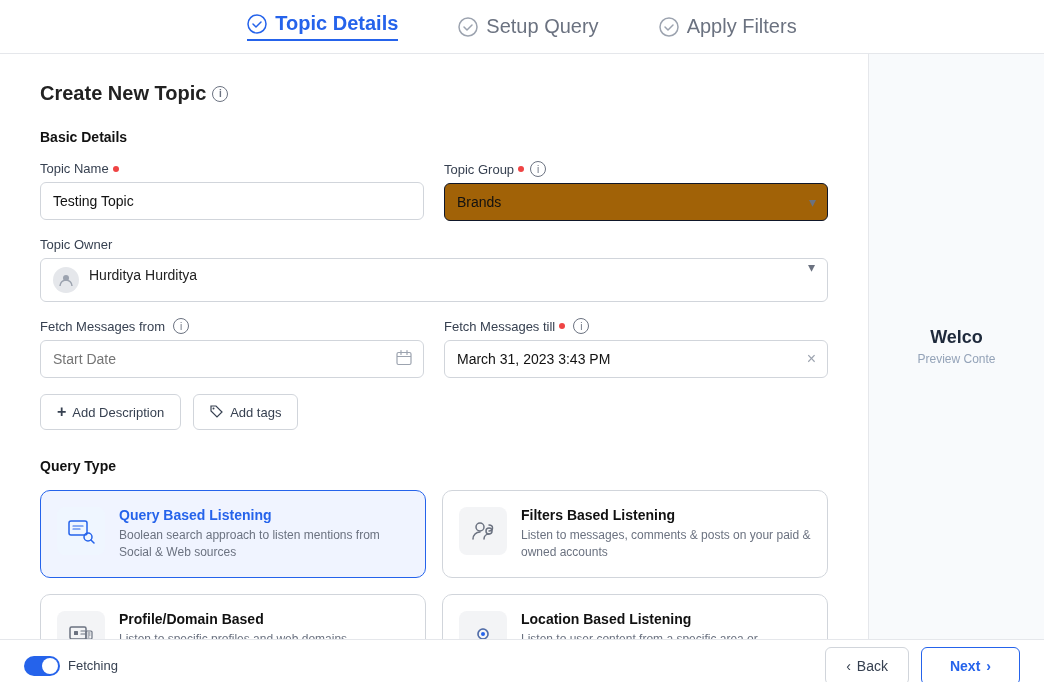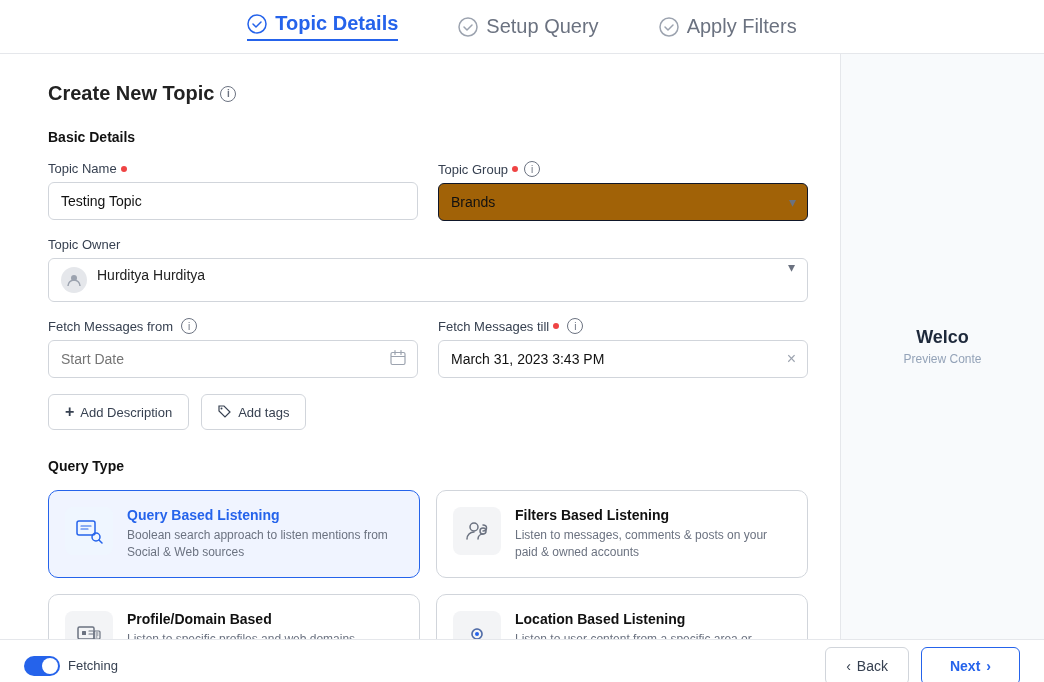--- a/index.html
+++ b/index.html
@@ -37,23 +37,22 @@
     }
 
     .main-content {
       display: flex;
       height: calc(682px - 45px - 52px);
       overflow-y: auto;
     }
 
     .form-area {
       flex: 1;
-      padding: 28px 32px;
+      padding: 28px 40px;
       overflow-y: auto;
-      margin-left: 16px;
     }
 
     .page-title {
       font-size: 20px;
       font-weight: 700;
       margin-bottom: 24px;
       display: flex;
       align-items: center;
       gap: 6px;
     }
@@ -262,21 +261,21 @@
       color: #111;
     }
 
     .query-card-desc {
       font-size: 12px;
       color: #6b7280;
       line-height: 1.4;
     }
 
     .preview-panel {
-      width: 204px;
+      width: 176px;
       background: #f8fafc;
       border-left: 1px solid #e5e7eb;
       padding: 20px;
       display: flex;
       flex-direction: column;
       align-items: center;
       justify-content: center;
     }
 
     .preview-welcome {

